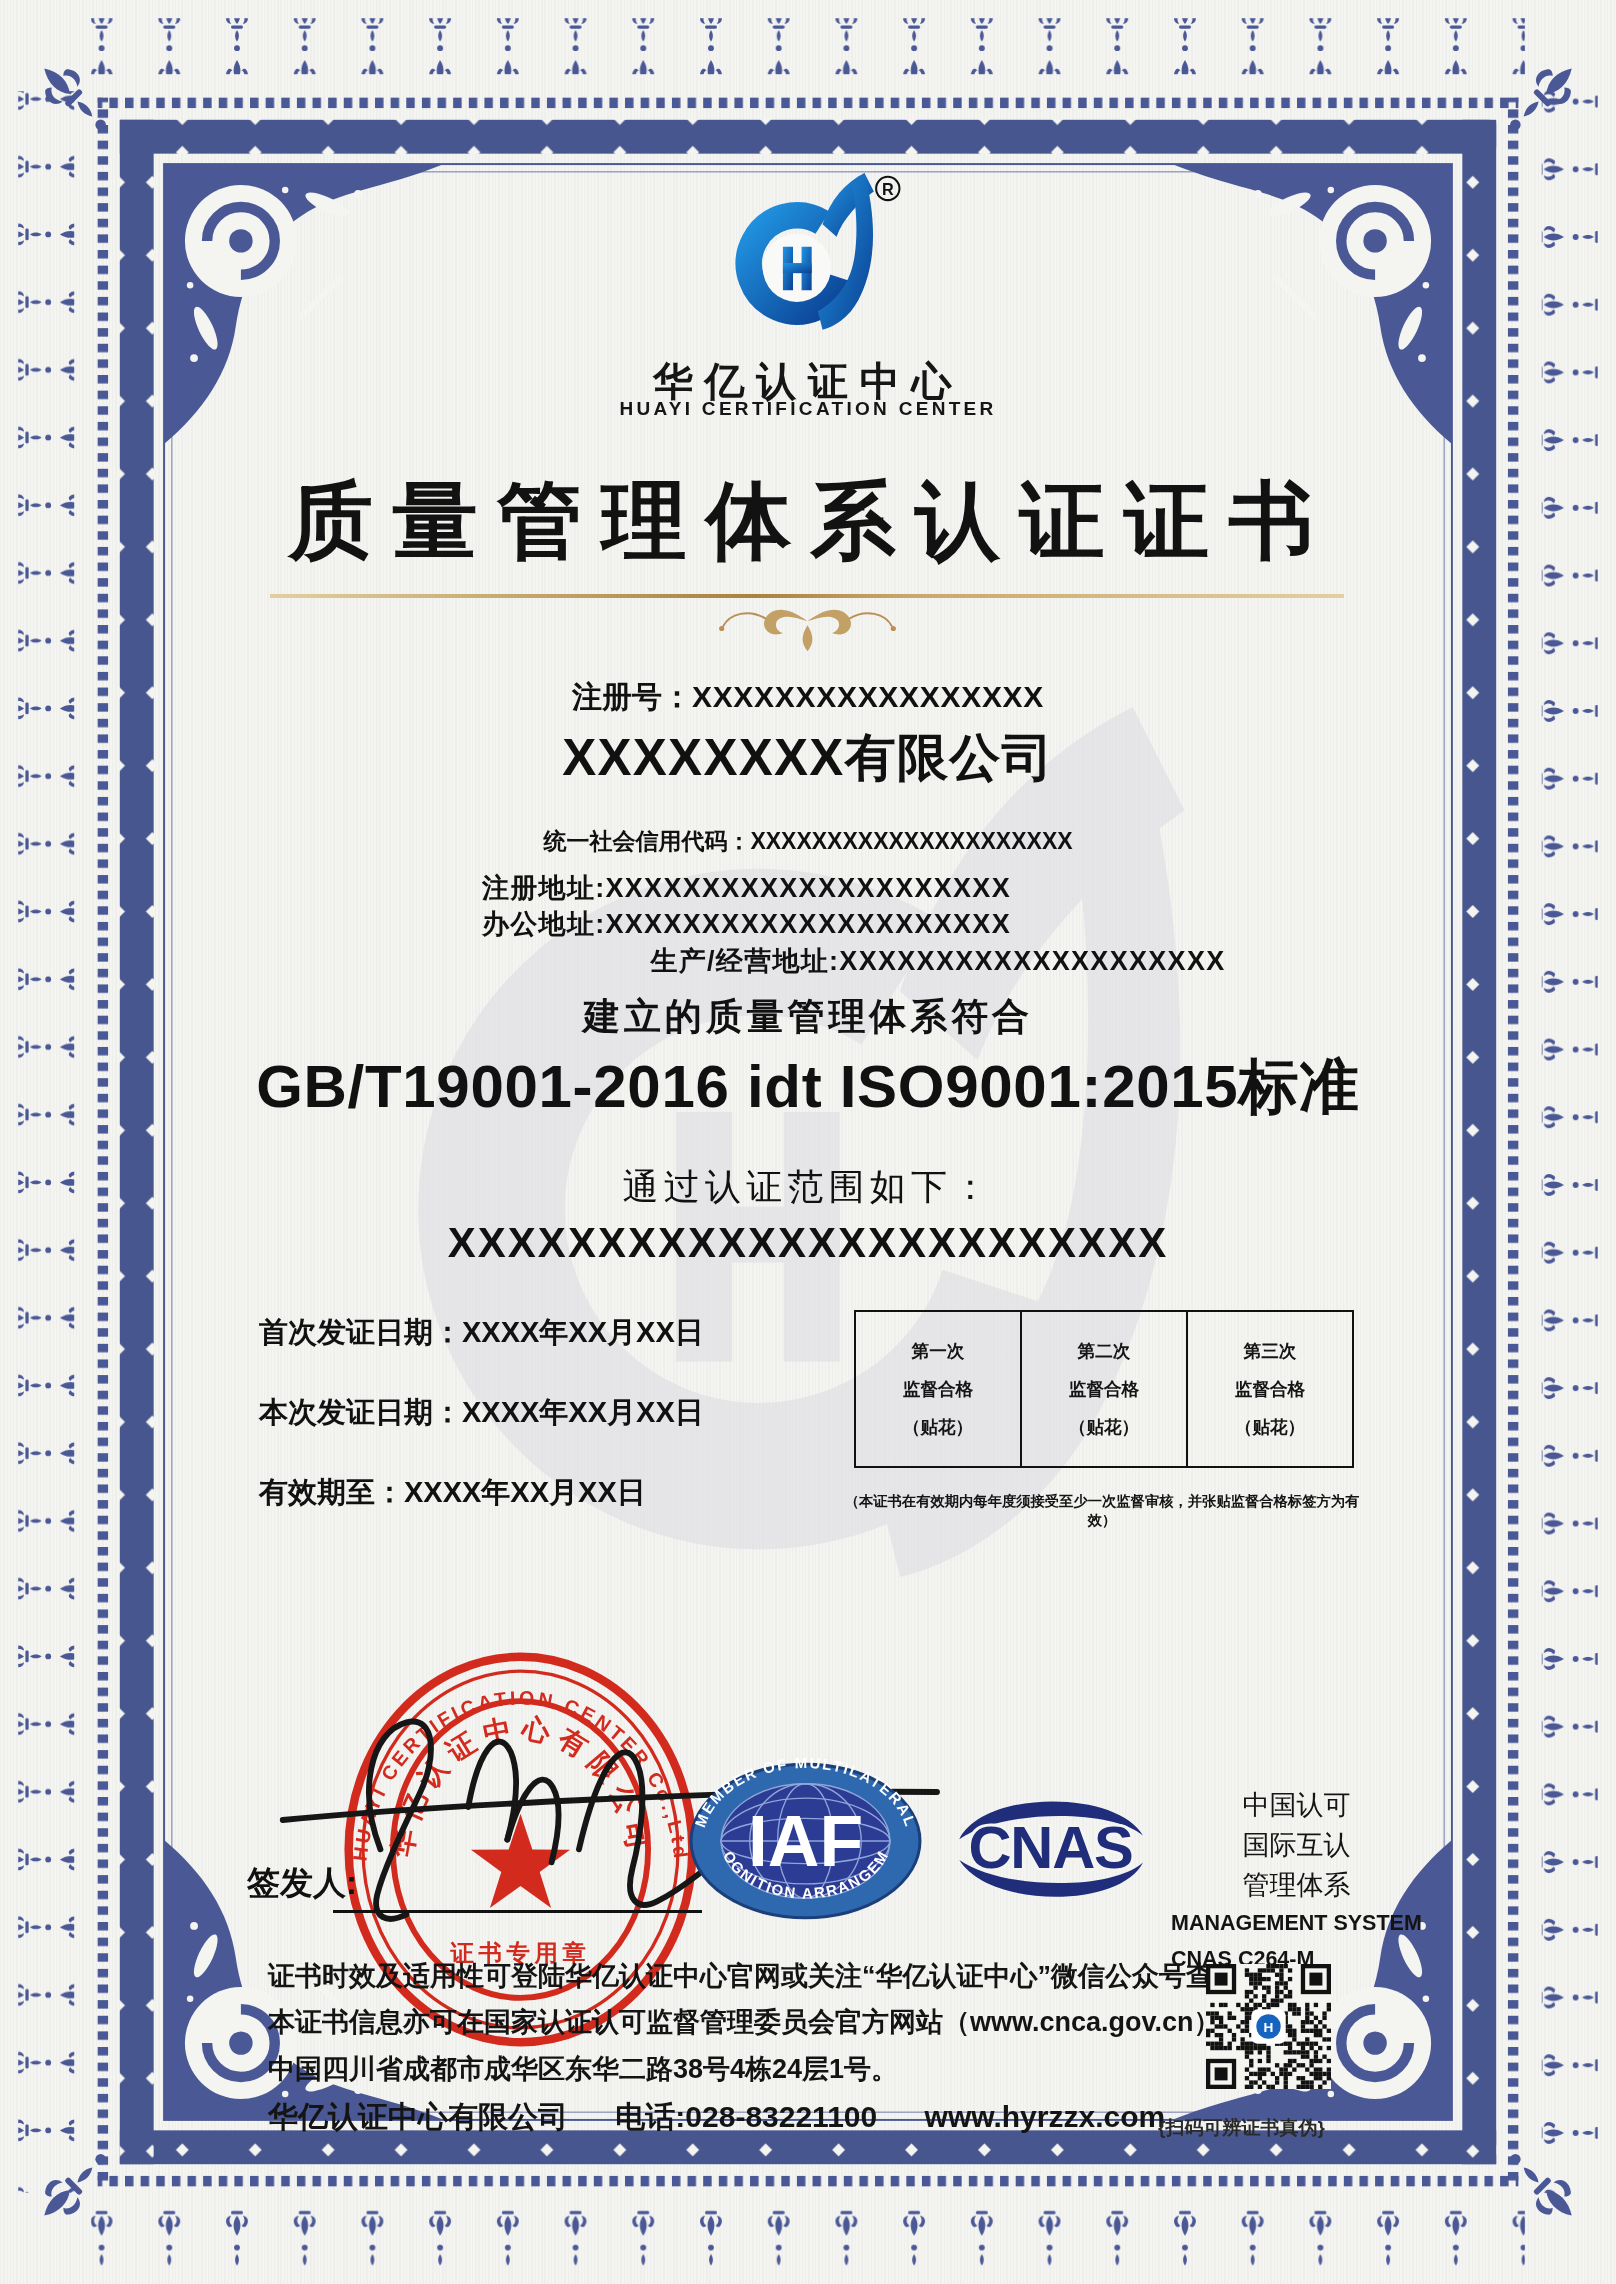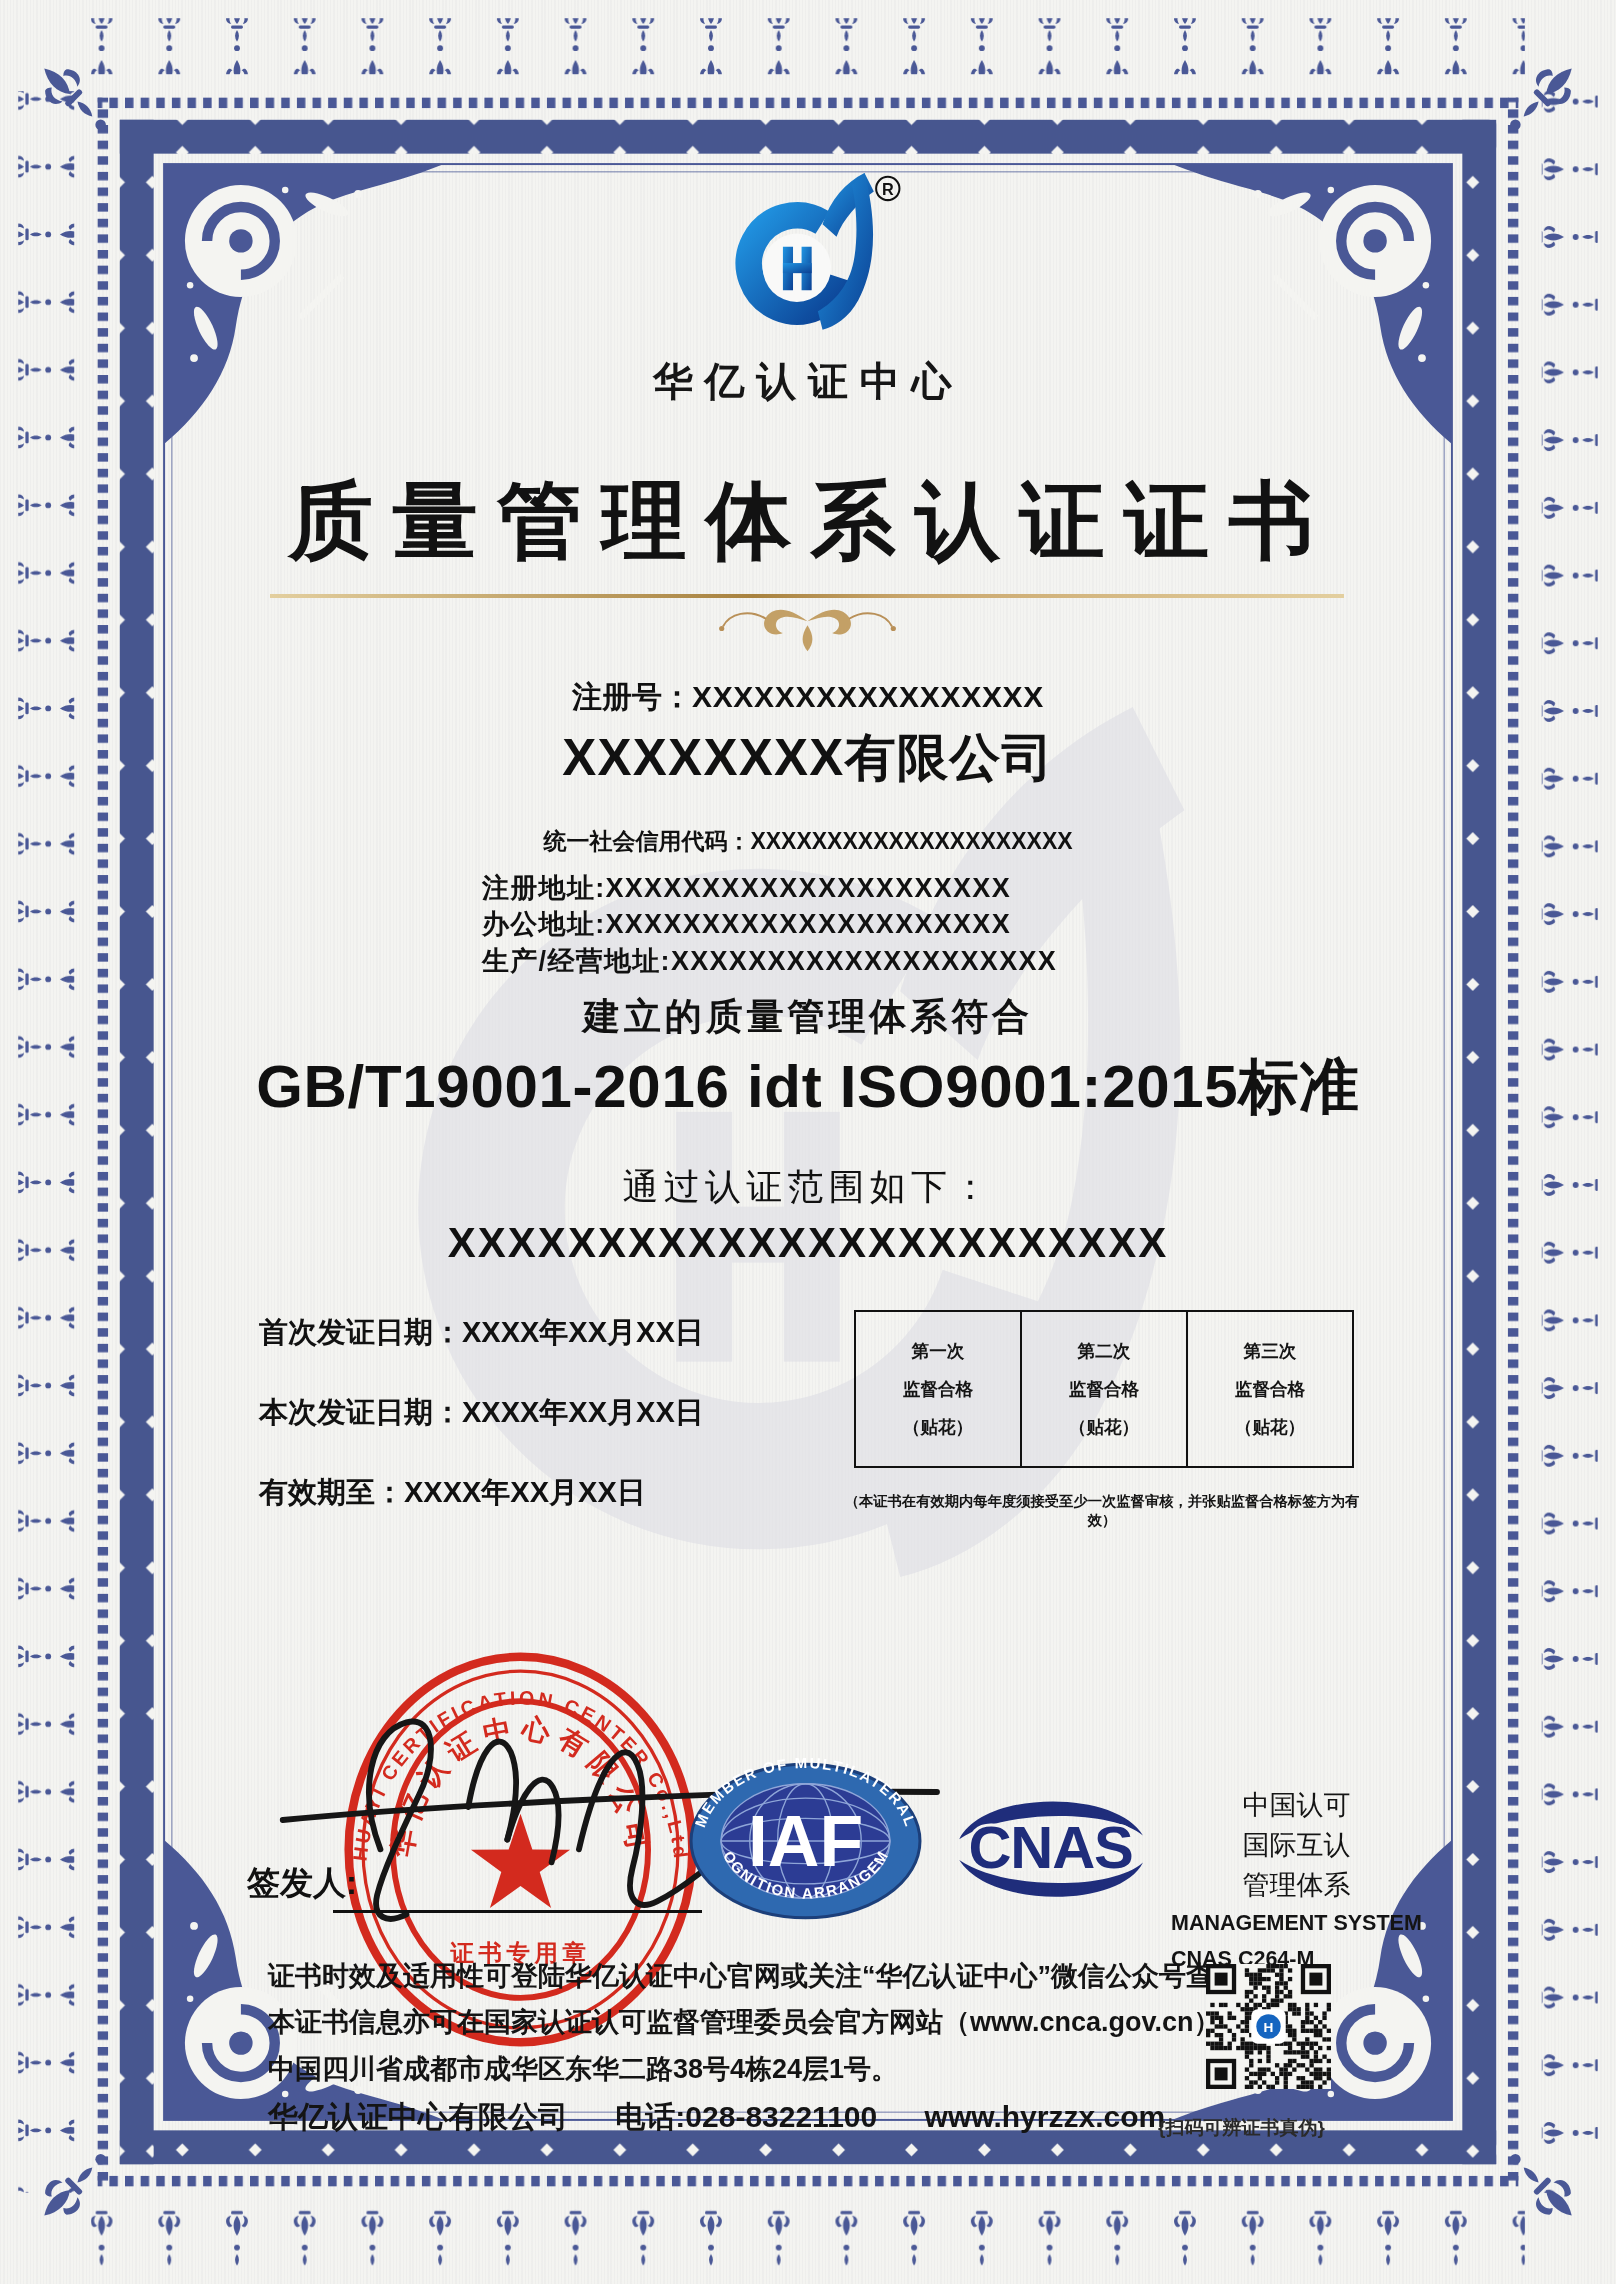--- a/index.html
+++ b/index.html
@@ -14,21 +14,21 @@
   svg{display:block;}
   
   .brand-cn{top:354px;font-size:40px;font-weight:900;letter-spacing:11.7px;color:#161616;}
   .brand-en{top:398px;font-size:19px;font-weight:800;letter-spacing:3.3px;color:#161616;}
   .title{top:464px;font-size:85px;font-weight:900;letter-spacing:19.5px;padding-left:5px;box-sizing:border-box;color:#121212;}
   .reg-line{top:677px;font-size:30px;font-weight:700;}
   .reg-line .val{font-weight:600;letter-spacing:0.7px;}
   .company-name{top:724px;font-size:51px;font-weight:900;letter-spacing:1.3px;}
   .credit-line{top:826px;font-size:23px;font-weight:700;}
   .addr{left:482px;width:912px;text-align:left;font-size:27px;font-weight:700;letter-spacing:1.3px;}
-  .addr1{top:870px;}  .addr2{top:906px;}  .addr3{top:943px;}
+  .addr1{top:870px;}  .addr2{top:906px;}  .addr3{top:943px;text-align:center;}
   .std-intro{top:992px;font-size:37px;font-weight:900;letter-spacing:3.9px;}
   .std-name{top:1047px;font-size:60px;font-weight:900;letter-spacing:0.7px;}
   .scope-label{top:1163px;font-size:36px;font-weight:400;letter-spacing:5.2px;}
   .scope-value{top:1219px;font-size:42px;font-weight:600;letter-spacing:2px;}
   .dates{left:259px;top:1313px;width:586px;}
   .date-row{font-size:29px;font-weight:700;margin-bottom:40px;white-space:nowrap;}
   .sup-table{left:854px;top:1310px;width:500px;height:158px;display:flex;border:2.6px solid #111;box-sizing:border-box;background:rgba(255,255,255,.0);}
   .sup-cell{flex:1;border-right:2.6px solid #111;display:flex;flex-direction:column;justify-content:center;align-items:center;gap:14.3px;font-size:17.6px;font-weight:700;color:#141414;}
   .sup-cell:last-child{border-right:none;}
   .sup-note{left:835px;top:1492px;width:534px;text-align:center;font-size:14.3px;font-weight:700;color:#141414;}
@@ -151,20 +151,21 @@
     <rect x="99" y="101" width="13" height="56" fill="url(#gLogo)"></rect>
     <rect x="123" y="101" width="13" height="56" fill="url(#gLogo)"></rect>
     <rect x="99" y="122" width="37" height="13" fill="url(#gLogo)"></rect>
     <g>
       <circle cx="234" cy="26" r="15" fill="none" stroke="#111" stroke-width="2.6"></circle>
       <text x="234" y="34" font-size="21" font-weight="700" text-anchor="middle" fill="#111">R</text>
     </g>
   </svg>
 
   <div class="abs ctr brand-cn">华亿认证中心</div>
+  <div class="abs ctr brand-en">HUAYI CERTIFICATION CENTER</div>
 
   <div class="abs ctr title">质量管理体系认证证书</div>
 
   <div class="abs" style="left:270px;top:594px;width:1074px;height:3.9px;background:linear-gradient(90deg,#e3cf9f,#a8823f 45%,#caa76d 60%,#e3cf9f);"></div>
   <svg class="abs" style="left:710px;top:599px" width="195" height="59" viewBox="0 0 300 90">
     <g stroke="#b99058" stroke-width="3" fill="none">
       <path d="M150,34 C120,10 96,12 86,28 C76,45 94,60 112,52 C100,48 97,34 109,29 C121,24 136,30 150,34 Z" fill="#c3a066" stroke="none"></path>
       <path d="M150,34 C180,10 204,12 214,28 C224,45 206,60 188,52 C200,48 203,34 191,29 C179,24 164,30 150,34 Z" fill="#c3a066" stroke="none"></path>
       <path d="M86,30 C60,14 30,22 20,42"></path>
       <path d="M214,30 C240,14 270,22 280,42"></path>

